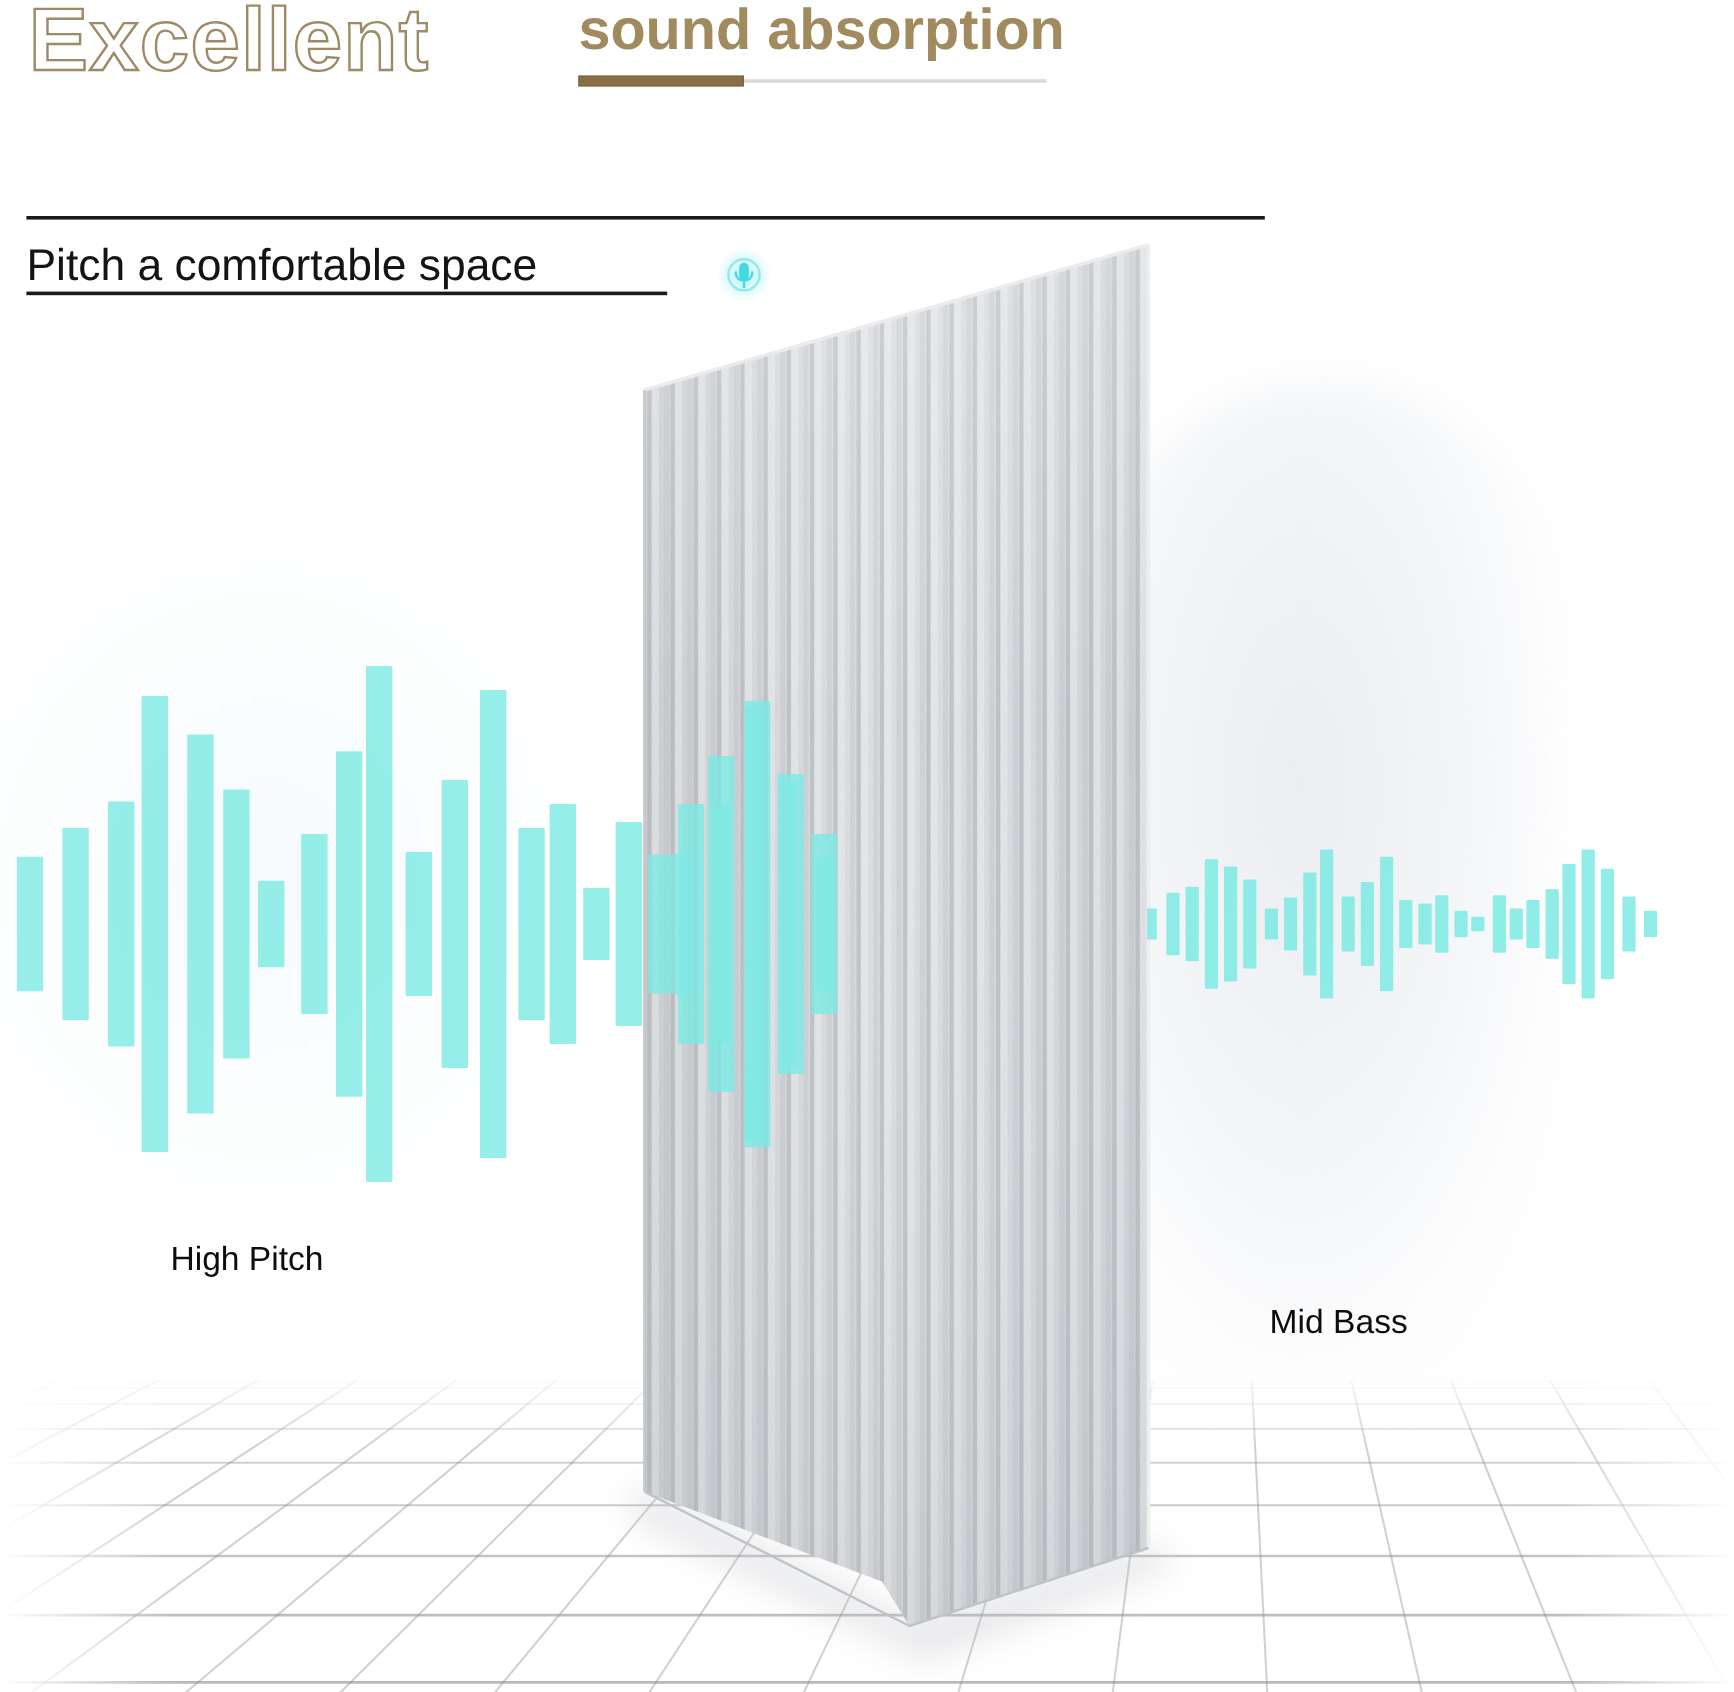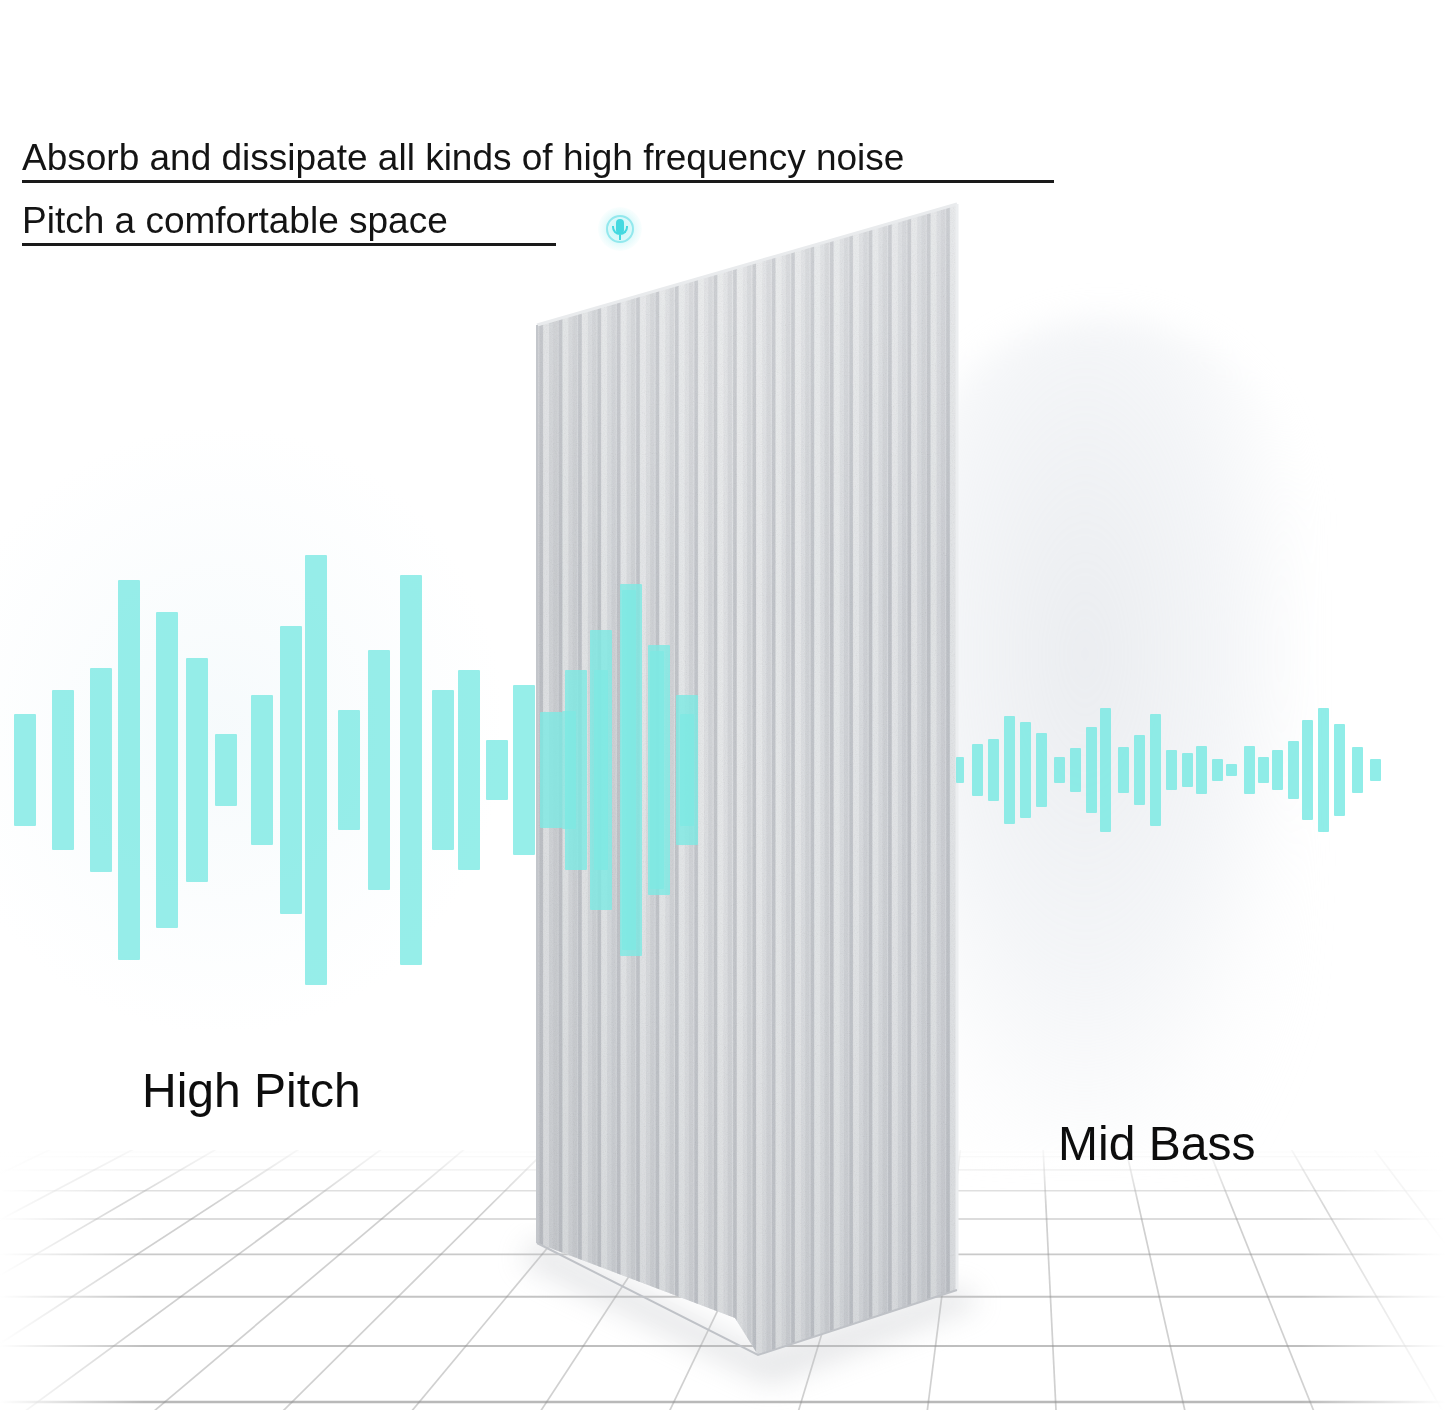--- a/index.html
+++ b/index.html
@@ -108,22 +108,22 @@
   }
 
   
   .wave{ position:absolute; }
   .wbar{
     position:absolute; border-radius:1px;
     background:#7deae4;
   }
   #waveLeft{ left:0; top:560; }
   .lbl{
-    position:absolute; font-size:48px; color:#0d0d0d;
-    font-family:"Liberation Sans", sans-serif; white-space:nowrap; line-height:1;margin-top:32px;
+    position:absolute; font-size:28px; color:#0d0d0d;
+    font-family:"Liberation Sans", sans-serif; white-space:nowrap; line-height:1;
   }
   #lblHigh{ left:142px; top:1035px; }
   #lblMid{  left:1058px; top:1088px; }
 </style>
 </head>
 <body>
 
 <div id="stage">
 
   <div id="glow-left"></div>
@@ -360,22 +360,27 @@
       <div class="wbar" style="left: 1302px; width: 11px; height: 100px; top: 720px; background: rgb(125, 234, 228); opacity: 0.85; filter: blur(0.5px);"></div>
       <div class="wbar" style="left: 1318px; width: 11px; height: 124px; top: 708px; background: rgb(125, 234, 228); opacity: 0.85; filter: blur(0.5px);"></div>
       <div class="wbar" style="left: 1334px; width: 11px; height: 92px; top: 724px; background: rgb(125, 234, 228); opacity: 0.85; filter: blur(0.5px);"></div>
       <div class="wbar" style="left: 1352px; width: 11px; height: 46px; top: 747px; background: rgb(125, 234, 228); opacity: 0.85; filter: blur(0.5px);"></div>
       <div class="wbar" style="left: 1370px; width: 11px; height: 22px; top: 759px; background: rgb(125, 234, 228); opacity: 0.85; filter: blur(0.5px);"></div>
     </div>
 
   <div class="lbl" id="lblHigh">High Pitch</div>
   <div class="lbl" id="lblMid">Mid Bass</div>
 
-
-  <div class="sub" id="sub1">Absorb and dissipate all kinds of high frequency noise</div>
+  <div id="header">
+    <div class="hl-outline">Excellent</div>
+    <div class="hl-solid">sound absorption</div>
+    <div class="rule-thick"></div>
+    <div class="rule-thin"></div>
+  </div>
+
   <div class="sub-ul" id="ul1"></div>
 
   <div class="sub" id="sub2">Pitch a comfortable space</div>
   <div class="sub-ul" id="ul2"></div>
 
   <div id="mic">
     <div class="halo"></div>
     <div class="ring"></div>
     <div class="body"></div>
     <div class="arc"></div>

